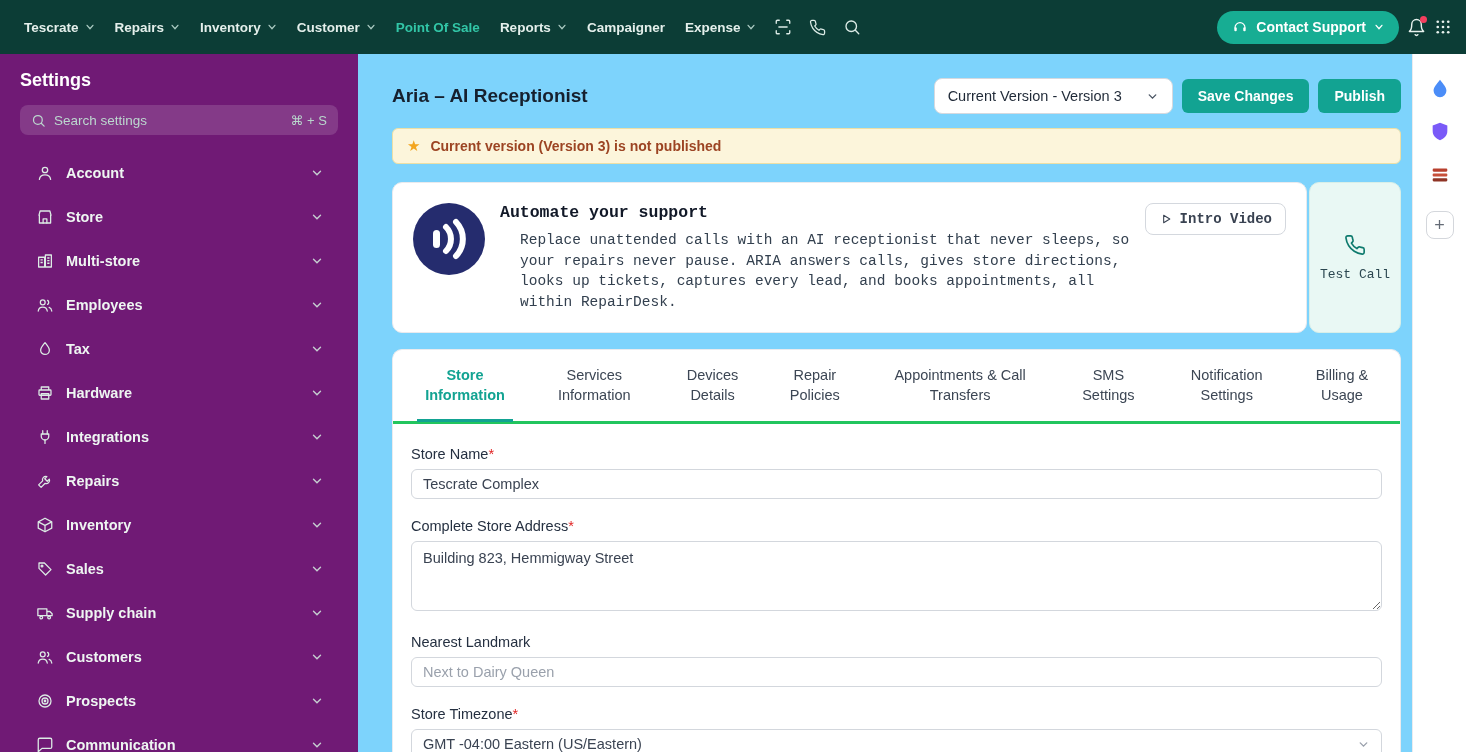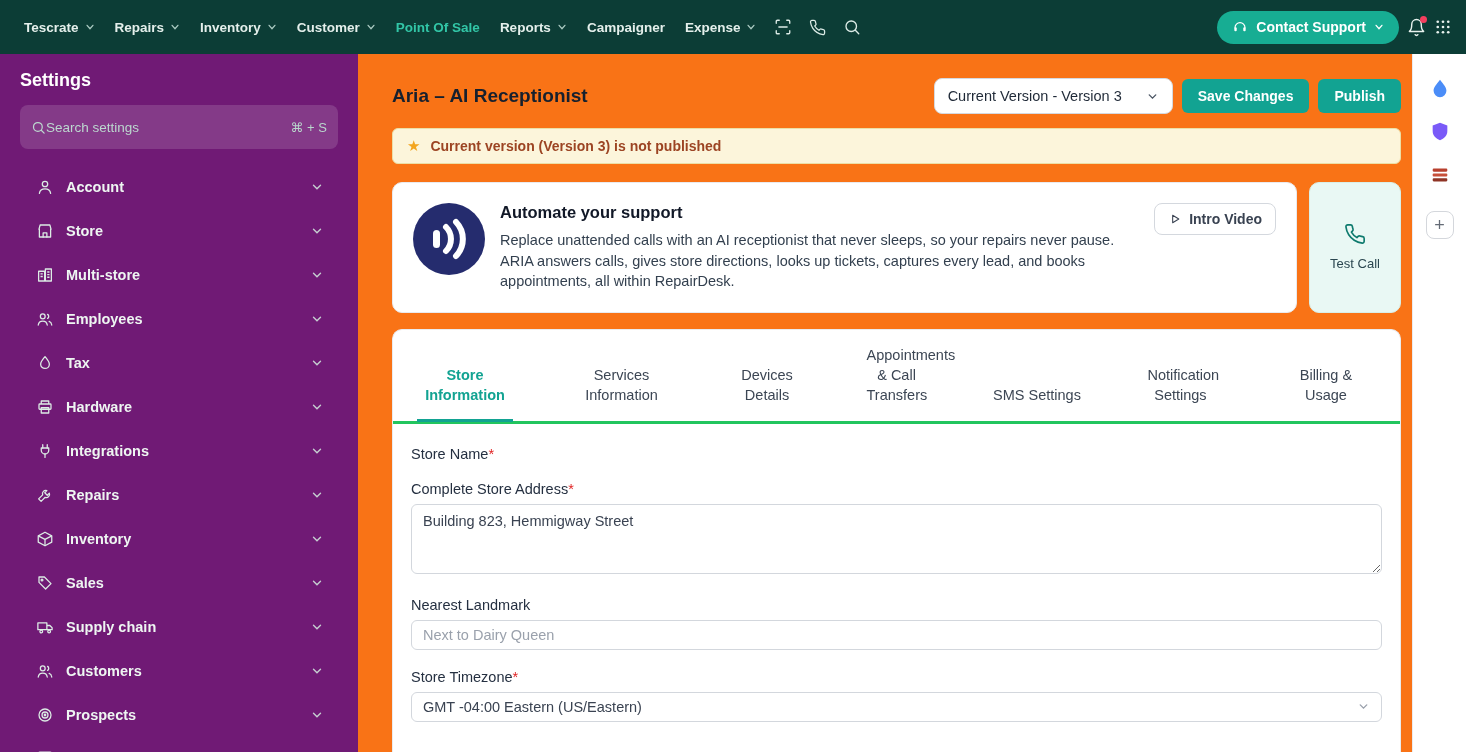--- a/index.html
+++ b/index.html
@@ -21,53 +21,53 @@
   .bell-wrap { position:relative; color:#e8f2ee; }
   .bell-dot { position:absolute; top:-2px; right:-1px; width:7px; height:7px; border-radius:50%; background:#f43f5e; }
   .grid-ic { color:#e8f2ee; }
 
   
   .app { display:flex; height:698px; }
 
   
   .sidebar { width:358px; background:#701a75; flex:none; padding-top:16px; overflow:hidden; }
   .sb-title { color:#fff; font-size:18px; font-weight:700; margin:0 20px 14px; }
-  .search-box { margin:0 20px 16px; background:rgba(255,255,255,.14); border-radius:8px; height:44px;
-                display:flex; align-items:center; padding:0 11px; color:#bcd8cf; }
+  .search-box { margin:0 20px 16px; background:rgba(255,255,255,.14); border-radius:8px; height:30px;
+                display:flex; align-items:center; padding:0 11px; gap:8px; color:#bcd8cf; }
   .search-box input { flex:1; background:transparent; border:none; outline:none; color:#e3f1ec;
                       font-size:13.5px; font-family:inherit; }
   .search-box input::placeholder { color:#bcd8cf; }
   .sb-shortcut { font-size:13px; color:#b9d6cc; white-space:nowrap; }
   .side-item { display:flex; align-items:center; height:44px; padding:0 34px 0 36px; gap:12px;
                color:#eef6f2; font-size:14.5px; font-weight:600; cursor:pointer; }
   .side-item .s-ic { flex:none; color:#dcece5; }
   .side-item .chev { margin-left:auto; color:#cfe3db; opacity:.9; }
 
   
-  .main { flex:1; background:#f97316; overflow:hidden; padding:0 11px 0 34px; }
+  .main { flex:1; background:#7dd3fc; overflow:hidden; padding:0 11px 0 34px; }
   .header-row { display:flex; align-items:center; margin-top:24px; }
   .page-title { font-size:19px; font-weight:700; color:#16202e; }
   .header-controls { margin-left:auto; display:flex; align-items:center; gap:9px; }
   .version-select { height:36px; border:1px solid #d5d9df; background:#fff; border-radius:8px;
                     display:flex; align-items:center; gap:24px; padding:12px 13px; font-size:14.5px;
                     color:#1f2937; cursor:pointer; }
   .btn-teal { height:34px; background:#12a392; color:#fff; border:none; border-radius:6px;
               font-weight:700; font-size:14px; padding:0 16px; font-family:inherit; cursor:pointer; }
 
   .banner { margin-top:14px; background:#fcf5db; border:1px solid #ecdfa6; border-radius:6px; height:36px;
             display:flex; align-items:center; padding:0 14px; gap:10px; }
   .banner .star { color:#f3a51f; font-size:15px; }
   .banner-text { color:#9c4423; font-size:14px; font-weight:600; }
 
-  .promo-row { display:flex; gap:12px; margin-top:18px; }
+  .promo-row { display:flex; gap:2px; margin-top:18px;font-family:Liberation Mono, monospace; }
   .promo-card { flex:1; background:#fff; border:1px solid #e9eaee; border-radius:10px; padding:20px;
                 display:flex; gap:15px; align-items:flex-start; }
   .logo-circle { flex:none; }
   .promo-text h2 { font-size:16.5px; font-weight:700; color:#111827; margin-bottom:8px; }
-  .promo-text p { font-size:14.5px; color:#33404f; line-height:20.5px; max-width:676px; }
+  .promo-text p { font-size:14.5px; color:#33404f; line-height:20.5px; max-width:676px;margin-left:20px; }
   .intro-btn { margin-left:auto; flex:none; height:32px; border:1px solid #d4d8de; border-radius:8px;
                background:#fff; display:flex; align-items:center; gap:7px; padding:0 13px; font-size:14px;
                color:#394251; font-weight:600; font-family:inherit; cursor:pointer; }
   .testcall-card { width:92px; flex:none; background:#e9f8f4; border:1px solid #d8efe8; border-radius:10px;
                    display:flex; flex-direction:column; align-items:center; justify-content:center; gap:11px;
                    cursor:pointer; }
   .testcall-label { font-size:13px; color:#2b4750; }
 
   .tabs-card { background:#fff; border:1px solid #eaebee; border-bottom:none; border-radius:10px 10px 0 0;
                margin-top:16px; height:440px; }
@@ -422,29 +422,31 @@
           </svg>
         <span class="testcall-label">Test Call</span>
       </div>
     </div>
 
     <div class="tabs-card">
       <div class="tabs">
         <div class="tab active">Store Information</div>
         <div class="tab">Services Information</div>
         <div class="tab">Devices Details</div>
+        <div class="tab">Repair Policies</div>
         <div class="tab">Appointments &amp; Call Transfers</div>
         <div class="tab">SMS Settings</div>
         <div class="tab">Notification Settings</div>
         <div class="tab">Billing &amp; Usage</div>
       </div>
 
       <div class="form">
         <div class="field">
           <div class="f-label"><span>Store Name</span><span class="req">*</span></div>
+          <input class="input" value="Tescrate Complex" style="">
         </div>
         <div class="field">
           <div class="f-label"><span>Complete Store Address</span><span class="req">*</span></div>
           <textarea class="input" style="">Building 823, Hemmigway Street</textarea>
         </div>
         <div class="field">
           <div class="f-label">Nearest Landmark</div>
           <input class="input" placeholder="Next to Dairy Queen" style="">
         </div>
         <div class="field">

